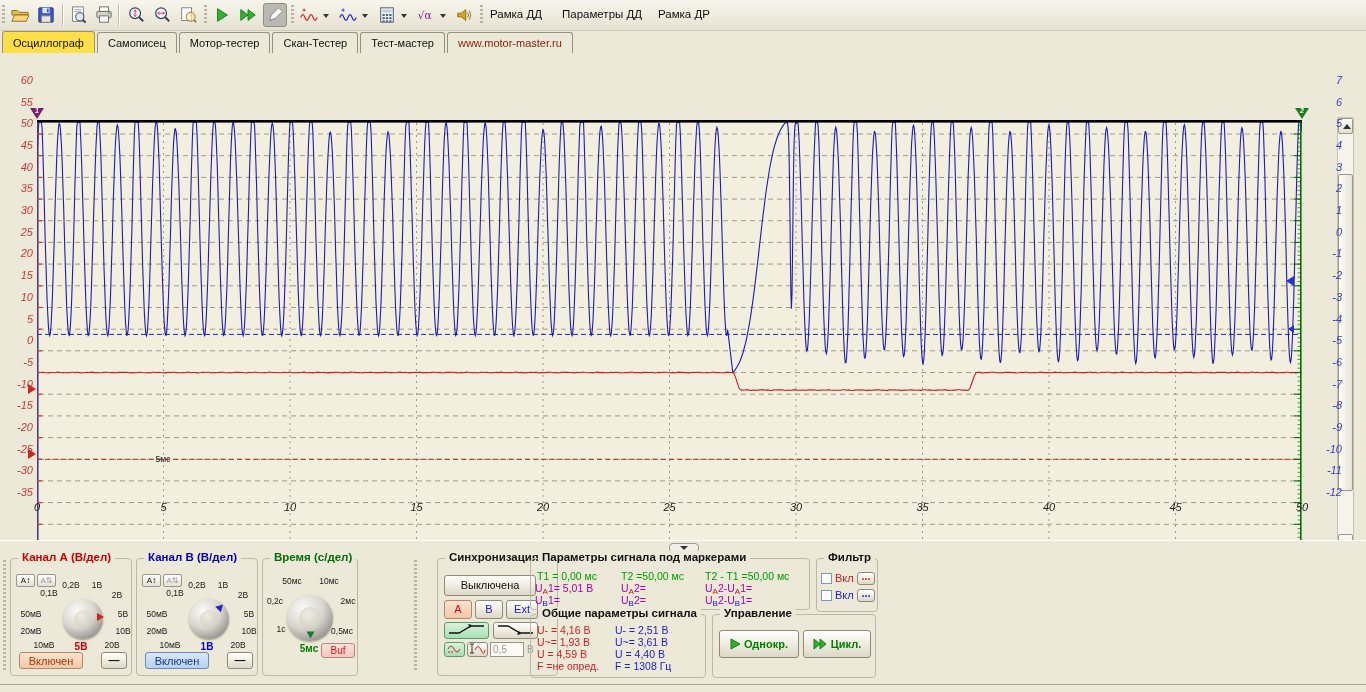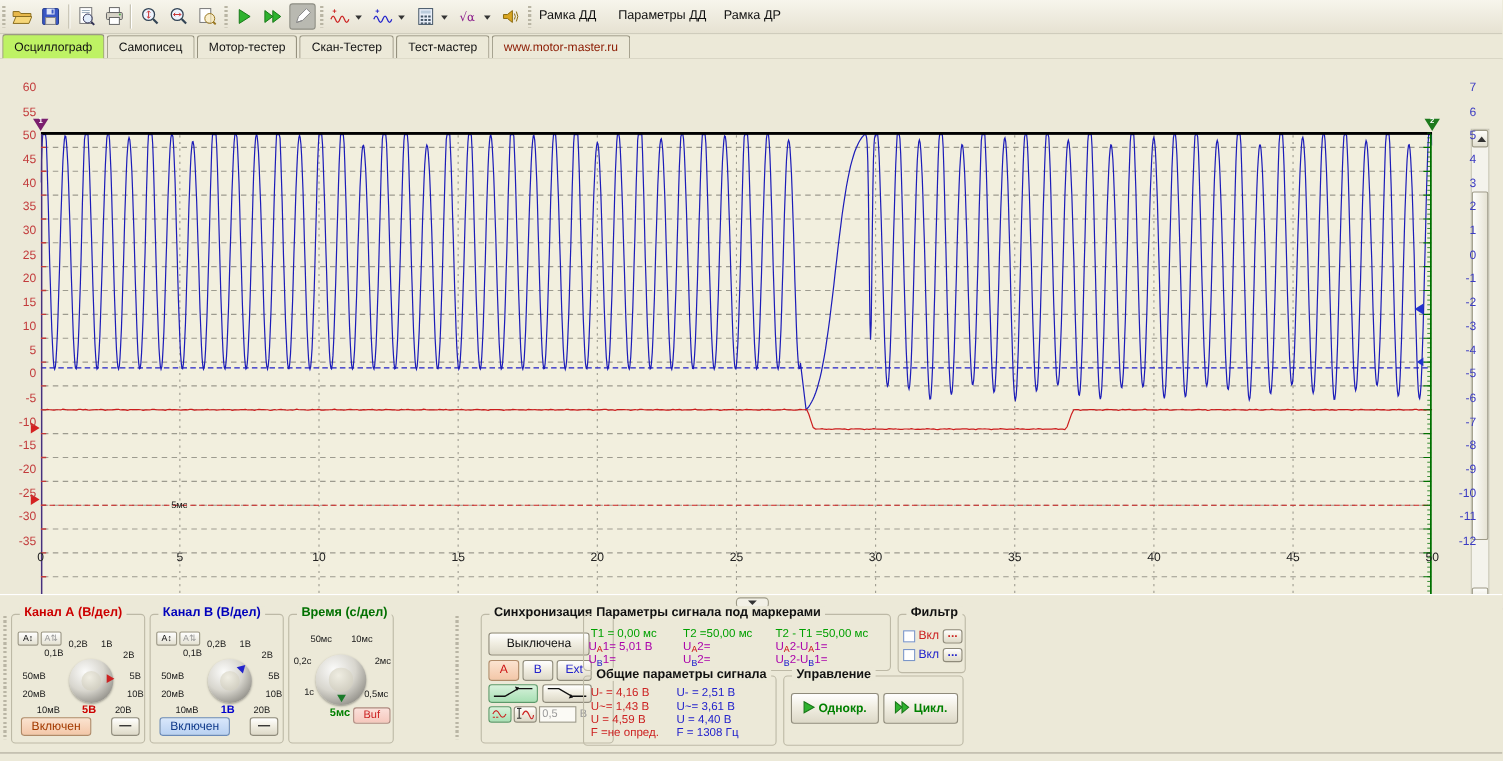--- a/index.html
+++ b/index.html
@@ -10,24 +10,24 @@
   .tsep{position:absolute;top:4px;width:1px;height:22px;background:#c3bfae;box-shadow:1px 0 0 #fff;}
   .tbtn{position:absolute;top:3px;width:24px;height:24px;border:1px solid transparent;border-radius:3px;background:transparent;padding:2px;box-sizing:border-box;cursor:pointer;}
   .tbtn svg{width:100%;height:100%;display:block;}
   .tbtn.grey{background:#b9b9b1;border:1px solid #8f8f85;}
   .dd{position:absolute;top:3px;width:11px;height:24px;cursor:pointer;}
   .dd i{position:absolute;left:2px;top:11px;border-left:3.5px solid transparent;border-right:3.5px solid transparent;border-top:4px solid #333;}
   .tmenu{position:absolute;top:8px;font-size:11.5px;color:#111;cursor:pointer;}
   
   .tabbar{position:absolute;left:0;top:30px;width:1366px;height:23px;border-bottom:1px solid #96927f;}
   .tab{position:relative;display:inline-block;height:20px;line-height:20px;margin-top:2px;margin-left:2px;padding:0 10px;border:1px solid #96927f;border-bottom:none;border-radius:3px 3px 0 0;background:#ece9d8;cursor:pointer;}
-  .tab.active{height:22px;line-height:22px;margin-top:0;background:#bef264;}
+  .tab.active{height:22px;line-height:22px;margin-top:0;background:#fde047;}
   .tab.urltab{color:#8b1a00;}
   
-  .plotwrap{position:absolute;left:0;top:53px;width:1366px;height:499px;background:#ece9d8;}
+  .plotwrap{position:absolute;left:0;top:53px;width:1366px;height:499px;background:#ece9d8;font-style:italic;}
   .scopebg{position:absolute;left:37px;top:67px;width:1265px;height:430px;background:#f2efde;}
   .ylab{position:absolute;width:31px;text-align:right;font-size:11px;}
   .ylab.red{color:#c23b3b;}
   .ylab.blu{color:#3b3bc2;}
   .xlab{position:absolute;width:40px;text-align:center;font-size:11px;color:#222;}
   .unit{position:absolute;color:#00a000;font-weight:bold;font-size:11px;}
   .tmark{position:absolute;width:14px;height:12px;cursor:pointer;}
   .tmark i{position:absolute;left:0;top:0;border-left:7px solid transparent;border-right:7px solid transparent;border-top:11px solid var(--c);}
   .tmark span{position:absolute;left:0;top:-1px;width:14px;text-align:center;font-size:7px;font-weight:bold;color:#fff;}
   .arr{position:absolute;width:0;height:0;cursor:pointer;}
@@ -658,21 +658,21 @@
       <div class="btn" style="left:40px;top:13px;width:18px;height:13px;line-height:7px;color:#cc2222;font-weight:bold">...</div>
       <div class="checkbox" style="left:4px;top:31px"></div>
       <span style="position:absolute;left:18px;top:30px;color:#2222cc">Вкл</span>
       <div class="btn" style="left:40px;top:30px;width:18px;height:13px;line-height:7px;color:#2222cc;font-weight:bold">...</div>
     </div>
 
     <div class="gbox" style="left:530px;top:62px;width:176px;height:64px">
       <span class="gtitle">Общие параметры сигнала</span>
       <div id="cpa" class="ca" style="position:absolute;left:6px;top:9px">
           <div class="prow">U- = 4,16 В</div>
-          <div class="prow">U~= 1,43 В</div>
+          <div class="prow">U~= 1,93 В</div>
           <div class="prow">U  = 4,59 В</div>
           <div class="prow">F =не опред.</div>
         </div>
       <div id="cpb" class="cb" style="position:absolute;left:84px;top:9px">
           <div class="prow">U- = 2,51 В</div>
           <div class="prow">U~= 3,61 В</div>
           <div class="prow">U  = 4,40 В</div>
           <div class="prow">F = 1308 Гц</div>
         </div>
     </div>

